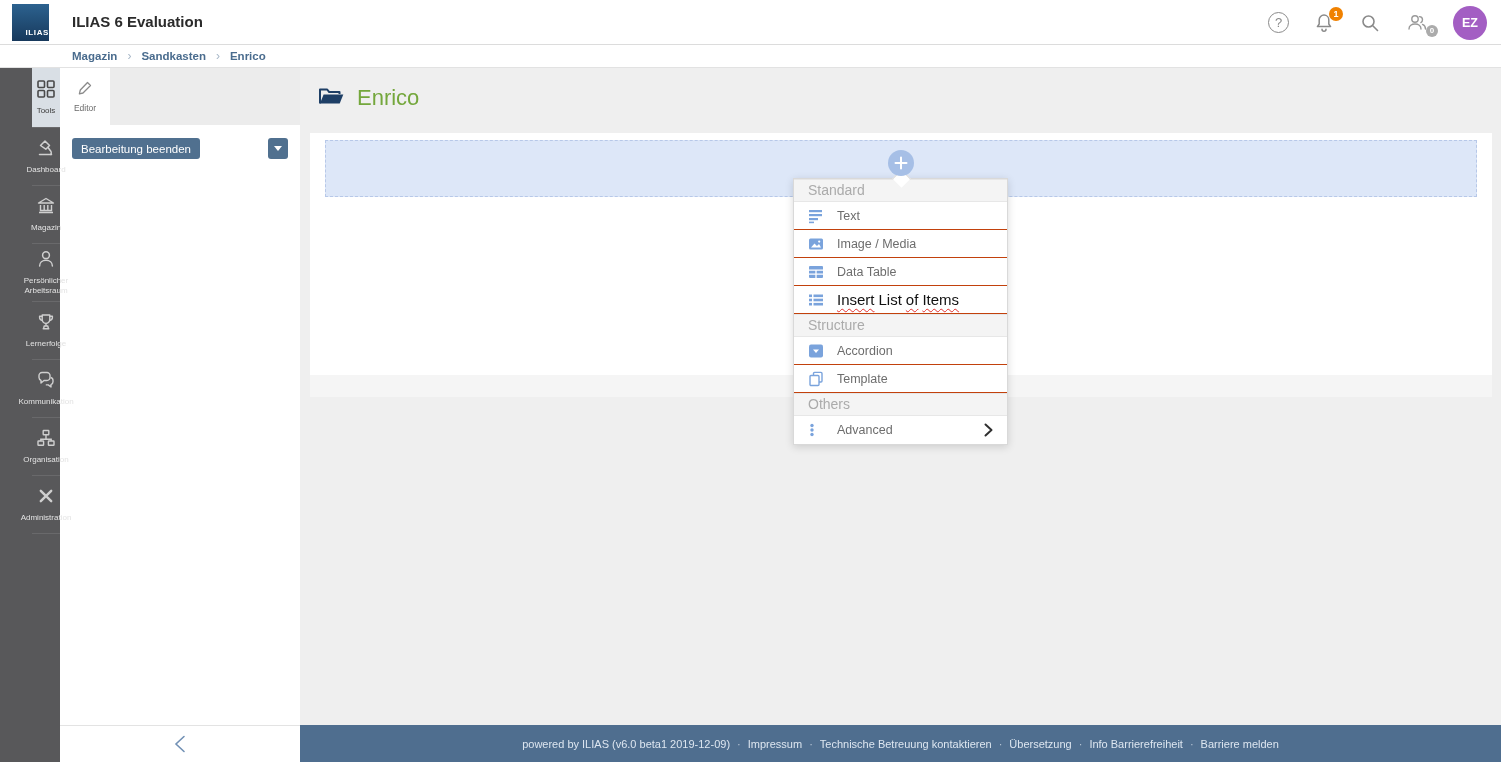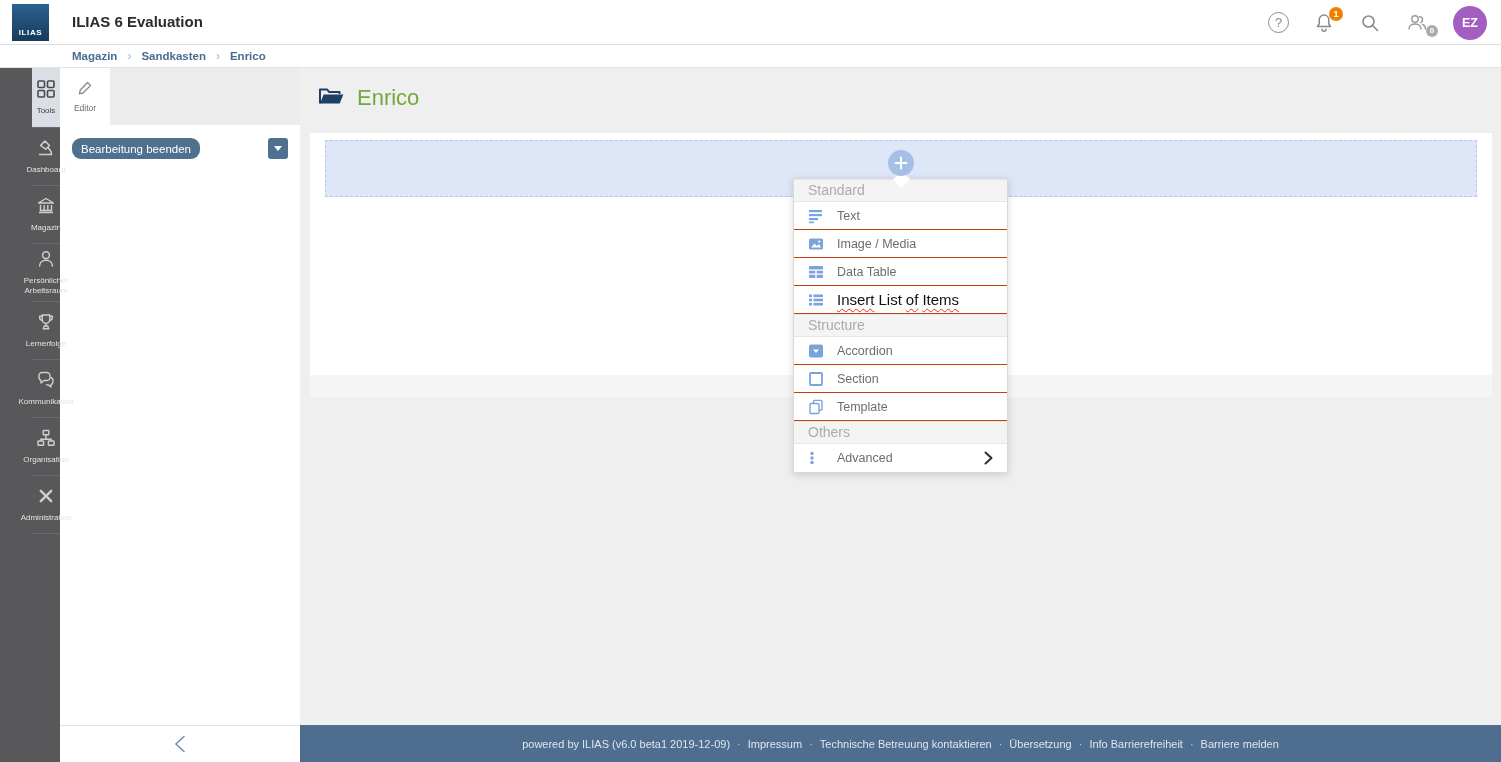--- a/index.html
+++ b/index.html
@@ -2,21 +2,21 @@
 <html><head>
 <meta charset="utf-8">
 <style>
   html,body{margin:0;padding:0;background:#fff;}
   *{box-sizing:border-box;font-family:"Liberation Sans","DejaVu Sans",sans-serif;}
   .screen{position:relative;width:1501px;height:762px;background:#efefef;overflow:hidden;box-shadow:inset 0 0 0 1px #c4c4c4;}
 
   
   .topbar{position:absolute;left:0;top:0;right:0;height:45px;background:#fff;border-bottom:1px solid #dcdcdc;z-index:6;}
   .logo{position:absolute;left:12px;top:4px;width:37px;height:37px;background:linear-gradient(180deg,#2c628f 0%,#17395c 100%);
-        color:#fff;display:flex;align-items:flex-end;justify-content:center;font-size:8px;font-weight:bold;
+        color:#fff;display:flex;align-items:flex-end;justify-content:flex-end;font-size:8px;font-weight:bold;
         letter-spacing:.6px;padding-bottom:4px;cursor:pointer;}
   .apptitle{position:absolute;left:72px;top:13px;font-size:15px;font-weight:700;color:#2b2b2b;}
   .top-icons{position:absolute;right:14px;top:0;height:45px;display:flex;align-items:center;gap:24px;}
   .ticon{position:relative;display:flex;align-items:center;justify-content:center;cursor:pointer;color:#8a8a8a;}
   .help-circle{width:21px;height:21px;border:1.6px solid #8a8a8a;border-radius:50%;font-size:13px;line-height:18px;
                display:flex;align-items:center;justify-content:center;color:#8a8a8a;font-weight:400;}
   .badge{position:absolute;border-radius:8px;color:#fff;display:flex;align-items:center;justify-content:center;font-weight:700;}
   .badge.orange{top:-5px;right:-8px;min-width:14px;height:14px;font-size:9px;background:#f08100;}
   .badge.gray{bottom:-3px;right:-9px;width:12px;height:12px;font-size:8px;background:#ababab;}
   .avatar{width:34px;height:34px;border-radius:50%;background:#a35ec3;color:#fff;font-size:12.5px;font-weight:700;
@@ -35,21 +35,21 @@
   .rail-item.active{height:60px;background:#d9dfe5;color:#4a4a4a;}
   .rail-label{font-size:8px;color:#e3e3e3;text-align:center;line-height:1.2;padding:0 2px;}
   .rail-item.active .rail-label{color:#3c3c3c;}
 
   
   .panel{position:absolute;left:60px;top:68px;bottom:0;width:240px;background:#fff;z-index:3;}
   .panel-tabs{height:57px;background:#ececec;position:relative;}
   .tab-editor{position:absolute;left:0;top:0;width:50px;height:57px;background:#fff;display:flex;flex-direction:column;
               align-items:center;justify-content:center;gap:5px;font-size:8.5px;color:#6b6b6b;cursor:pointer;}
   .btn-row{margin:13px 12px 0 12px;display:flex;justify-content:space-between;align-items:flex-start;}
-  .btn-slate{background:#50708f;color:#fff;border:none;border-radius:9px;font-size:11.5px;padding:0 9px;height:21px;cursor:pointer;}
+  .btn-slate{background:#50708f;color:#fff;border:none;border-radius:3px;font-size:11.5px;padding:0 9px;height:21px;cursor:pointer;}
   .btn-caret{width:20px;height:21px;background:#50708f;border:none;border-radius:3px;cursor:pointer;display:flex;
              align-items:center;justify-content:center;}
   .caret-down{width:0;height:0;border-left:4px solid transparent;border-right:4px solid transparent;border-top:5px solid #fff;}
   .ph-row{margin:26px 0 0 58px;display:flex;gap:11px;align-items:flex-start;}
   .ph-box{width:30px;height:17px;border:1px dashed #c6c6c6;background:#fbfbfb;display:flex;align-items:center;
           justify-content:center;cursor:pointer;flex:none;}
   .ph-hint{width:114px;font-size:11px;font-style:italic;color:#6f6f6f;line-height:1.5;}
   .panel-collapse{position:absolute;bottom:0;left:0;right:0;height:37px;border-top:1px solid #e3e3e3;display:flex;
                   align-items:center;justify-content:center;cursor:pointer;background:#fff;}
 
@@ -295,28 +295,20 @@
         <span class="mi">
             <svg width="16" height="16" viewBox="0 0 16 16">
               <rect x="1" y="1.5" width="14" height="13" rx="2" fill="#7aa3dc"></rect>
               <path d="M5 6.5 h6 L8 10 Z" fill="#fff"></path>
             </svg>
           </span>
         <span class="ml">Accordion</span>
       </div>
       <div class="menu-item">
         <span class="mi">
-            <svg width="16" height="16" viewBox="0 0 16 16" fill="none">
-              <rect x="2" y="2" width="12" height="12" rx="1" stroke="#7aa3dc" stroke-width="1.8"></rect>
-            </svg>
-          </span>
-        <span class="ml">Section</span>
-      </div>
-      <div class="menu-item">
-        <span class="mi">
             <svg width="16" height="16" viewBox="0 0 16 16" fill="none" stroke="#7aa3dc" stroke-width="1.4">
               <path d="M5.5 4.5 V2.4 a1 1 0 0 1 1 -1 H13 a1 1 0 0 1 1 1 V10 a1 1 0 0 1 -1 1 h-2"></path>
               <rect x="2" y="4.5" width="9" height="10" rx="1" fill="#fff"></rect>
             </svg>
           </span>
         <span class="ml">Template</span>
       </div>
 
       <div class="menu-section">Others</div>
       <div class="menu-item">

